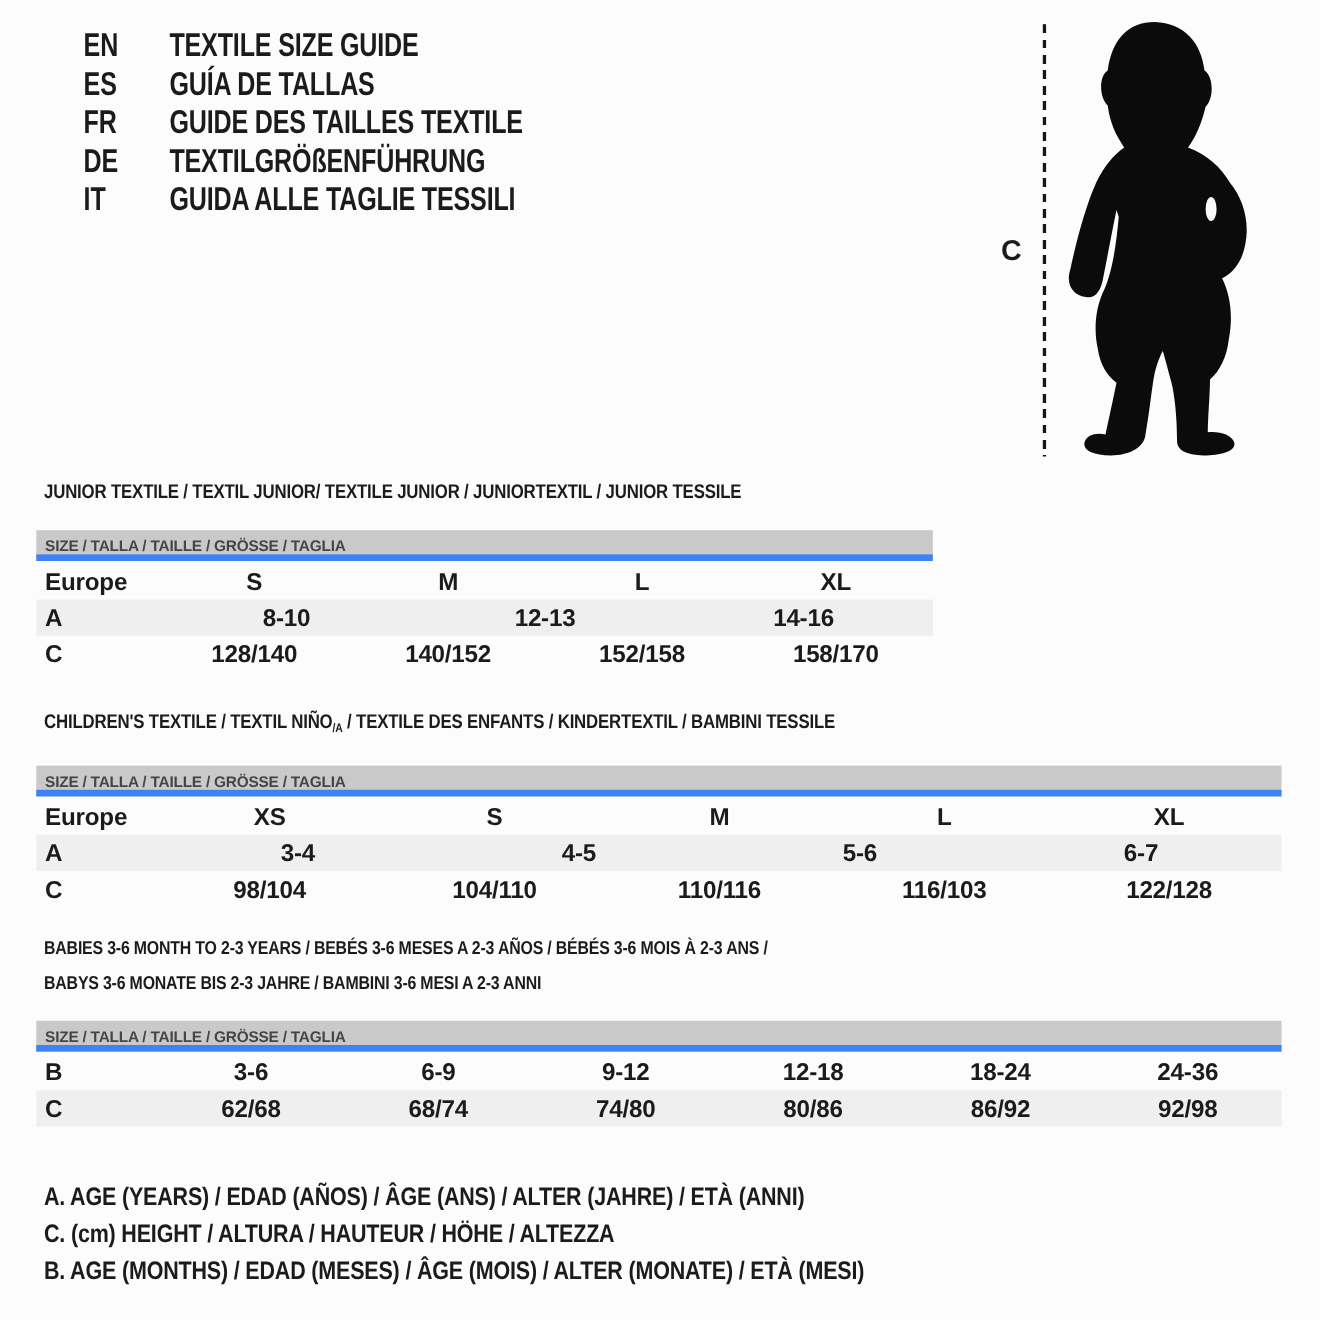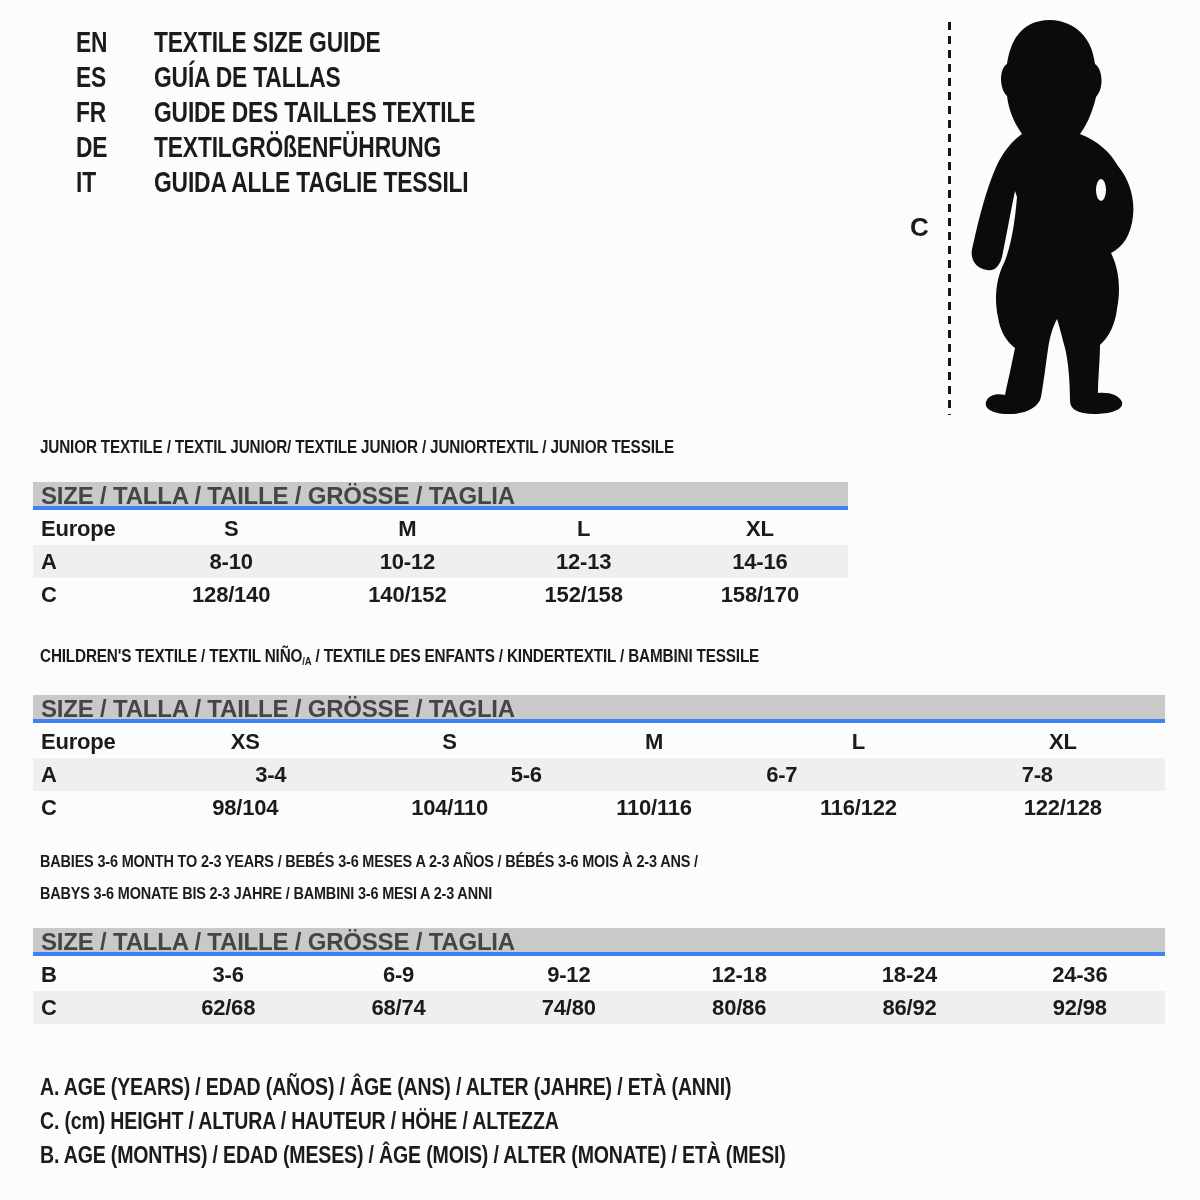--- a/index.html
+++ b/index.html
@@ -31,22 +31,22 @@
   .section{position:absolute;}
   .sec-junior{left:33px;top:434px;width:815px;}
   .sec-children{left:33px;top:643px;width:1132px;}
   .sec-babies{left:33px;top:846px;width:1132px;}
   .sec-title{font-size:18px;line-height:26px;padding-left:7px;}
   .sec-title .sub{font-size:0.62em;vertical-align:-0.28em;}
   .babies-title-line{font-size:17px;line-height:32px;padding-left:7px;}
 
   .size-bar{
     height:28px;line-height:28px;background:#c9c9c9;
-    border-bottom:4px solid #3b82f6;
-    color:#454545;font-size:24px;padding-left:8px;box-sizing:border-box;
+    border-bottom:6px solid #3b82f6;
+    color:#454545;font-size:14px;padding-left:8px;box-sizing:border-box;
   }
   .bar-gap-junior{margin-top:22px;}
   .bar-gap-children{margin-top:21px;}
   .bar-gap-babies{margin-top:18px;}
 
   .trows{margin-top:2px;}
   .trow{display:flex;height:33px;line-height:33px;font-size:22px;align-items:center;}
   .trow.shaded{background:#efefef;}
   .tlabel{flex:0 0 110px;width:110px;padding-left:8px;box-sizing:border-box;text-align:left;}
   .tcell{flex:1;text-align:center;}
@@ -127,21 +127,20 @@
     <div class="trow">
       <div class="tlabel">Europe</div>
       <div class="tcell">S</div>
       <div class="tcell">M</div>
       <div class="tcell">L</div>
       <div class="tcell">XL</div>
     </div>
     <div class="trow shaded">
       <div class="tlabel">A</div>
       <div class="tcell">8-10</div>
-      <div class="tcell">10-12</div>
       <div class="tcell">12-13</div>
       <div class="tcell">14-16</div>
     </div>
     <div class="trow">
       <div class="tlabel">C</div>
       <div class="tcell">128/140</div>
       <div class="tcell">140/152</div>
       <div class="tcell">152/158</div>
       <div class="tcell">158/170</div>
     </div>
@@ -158,30 +157,30 @@
       <div class="tlabel">Europe</div>
       <div class="tcell">XS</div>
       <div class="tcell">S</div>
       <div class="tcell">M</div>
       <div class="tcell">L</div>
       <div class="tcell">XL</div>
     </div>
     <div class="trow shaded">
       <div class="tlabel">A</div>
       <div class="tcell">3-4</div>
+      <div class="tcell">4-5</div>
       <div class="tcell">5-6</div>
       <div class="tcell">6-7</div>
-      <div class="tcell">7-8</div>
     </div>
     <div class="trow">
       <div class="tlabel">C</div>
       <div class="tcell">98/104</div>
       <div class="tcell">104/110</div>
       <div class="tcell">110/116</div>
-      <div class="tcell">116/122</div>
+      <div class="tcell">116/103</div>
       <div class="tcell">122/128</div>
     </div>
   </div>
 </div>
 
 <div class="section sec-babies">
   <div class="babies-title-line"><span class="cond">BABIES 3-6 MONTH TO 2-3 YEARS / BEBÉS 3-6 MESES A 2-3 AÑOS / BÉBÉS 3-6 MOIS À 2-3 ANS /</span></div>
   <div class="babies-title-line"><span class="cond">BABYS 3-6 MONATE BIS 2-3 JAHRE / BAMBINI 3-6 MESI A 2-3 ANNI</span></div>
   <div class="size-bar bar-gap-babies">SIZE / TALLA / TAILLE / GRÖSSE / TAGLIA</div>
   <div class="trows">

